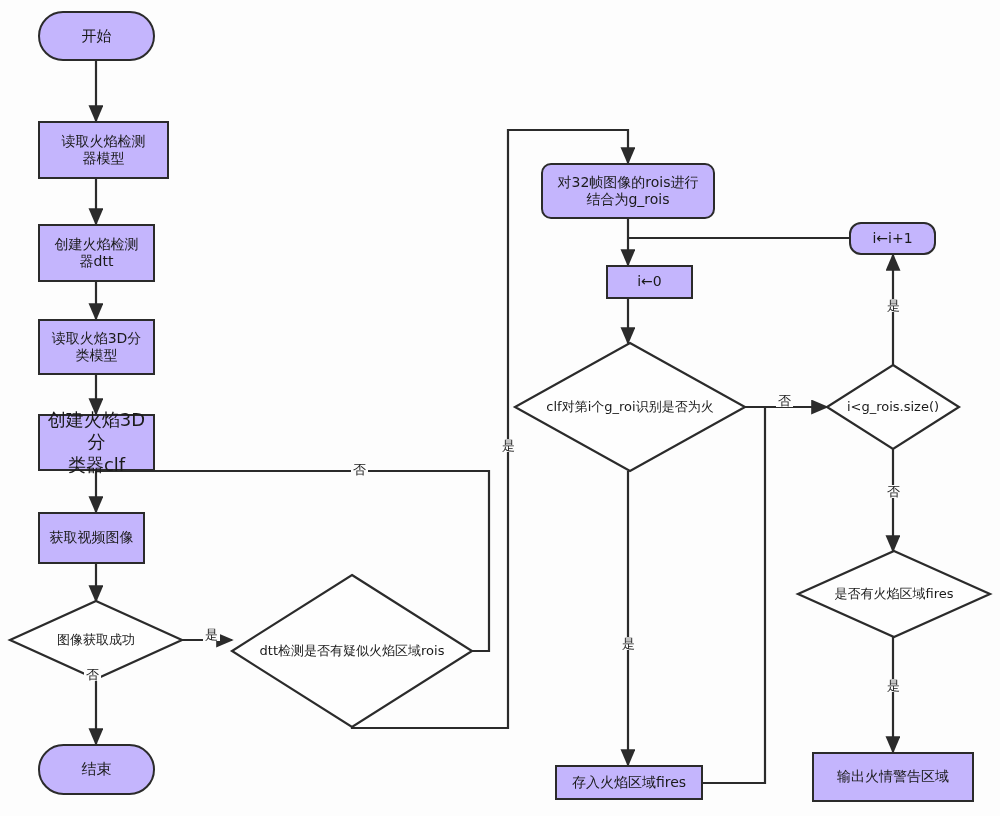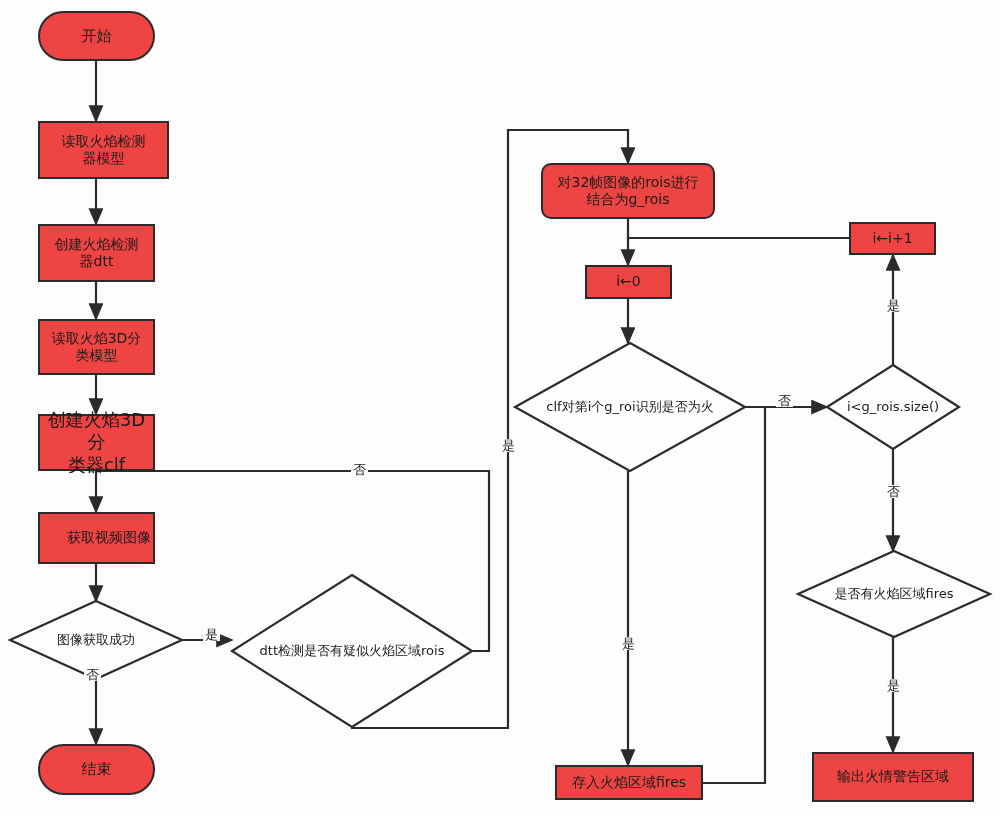--- a/index.html
+++ b/index.html
@@ -26,21 +26,21 @@
     height: 816px;
   }
   .node {
     position: absolute;
     box-sizing: border-box;
     display: flex;
     align-items: center;
     justify-content: center;
     text-align: center;
     color: #1a1a1a;
-    background: #ef4444;
+    background: #c4b5fd;
     line-height: 1.25;
     white-space: pre-line;
   }
   .node.process {
     border: 2px solid #2b2b2b;
   }
   .node.terminal {
     border: 2px solid #2b2b2b;
     border-radius: 26px;
   }
@@ -114,43 +114,43 @@
 器dtt</span>
   </div>
   <div class="node process" style="left: 38px; top: 319px; width: 117px; height: 56px; font-size: 14px;">
     <span class="dtext">读取火焰3D分
 类模型</span>
   </div>
   <div class="node process" style="left: 38px; top: 414px; width: 117px; height: 57px; font-size: 18px;">
     <span class="dtext">创建火焰3D分
 类器clf</span>
   </div>
-  <div class="node process" style="left: 38px; top: 512px; width: 117px; height: 52px; font-size: 14px; justify-content: flex-end;">
+  <div class="node process" style="left: 38px; top: 512px; width: 107px; height: 52px; font-size: 14px;">
     <span class="dtext">获取视频图像</span>
   </div>
   <div class="node decision" style="left: 10px; top: 601px; width: 172px; height: 78px; font-size: 13px;">
     <span class="dtext">图像获取成功</span>
   </div>
   <div class="node decision" style="left: 232px; top: 575px; width: 240px; height: 152px; font-size: 13px;">
     <span class="dtext">dtt检测是否有疑似火焰区域rois</span>
   </div>
   <div class="node terminal" style="left: 38px; top: 744px; width: 117px; height: 51px; font-size: 15px;">
     <span class="dtext">结束</span>
   </div>
   <div class="node process" style="left: 541px; top: 163px; width: 174px; height: 56px; font-size: 14px; border-radius: 10px;">
     <span class="dtext">对32帧图像的rois进行
 结合为g_rois</span>
   </div>
-  <div class="node process" style="left: 585px; top: 265px; width: 87px; height: 34px; font-size: 14px;">
+  <div class="node process" style="left: 606px; top: 265px; width: 87px; height: 34px; font-size: 14px;">
     <span class="dtext">i←0</span>
   </div>
   <div class="node decision" style="left: 515px; top: 343px; width: 230px; height: 128px; font-size: 13px;">
     <span class="dtext">clf对第i个g_roi识别是否为火</span>
   </div>
-  <div class="node process" style="left: 849px; top: 222px; width: 87px; height: 33px; font-size: 14px;">
+  <div class="node process" style="left: 849px; top: 222px; width: 87px; height: 33px; font-size: 14px; border-radius: 12px;">
     <span class="dtext">i←i+1</span>
   </div>
   <div class="node decision" style="left: 827px; top: 365px; width: 132px; height: 84px; font-size: 13px;">
     <span class="dtext">i&lt;g_rois.size()</span>
   </div>
   <div class="node decision" style="left: 798px; top: 551px; width: 192px; height: 86px; font-size: 13px;">
     <span class="dtext">是否有火焰区域fires</span>
   </div>
   <div class="node process" style="left: 555px; top: 765px; width: 148px; height: 35px; font-size: 14px;">
     <span class="dtext">存入火焰区域fires</span>

